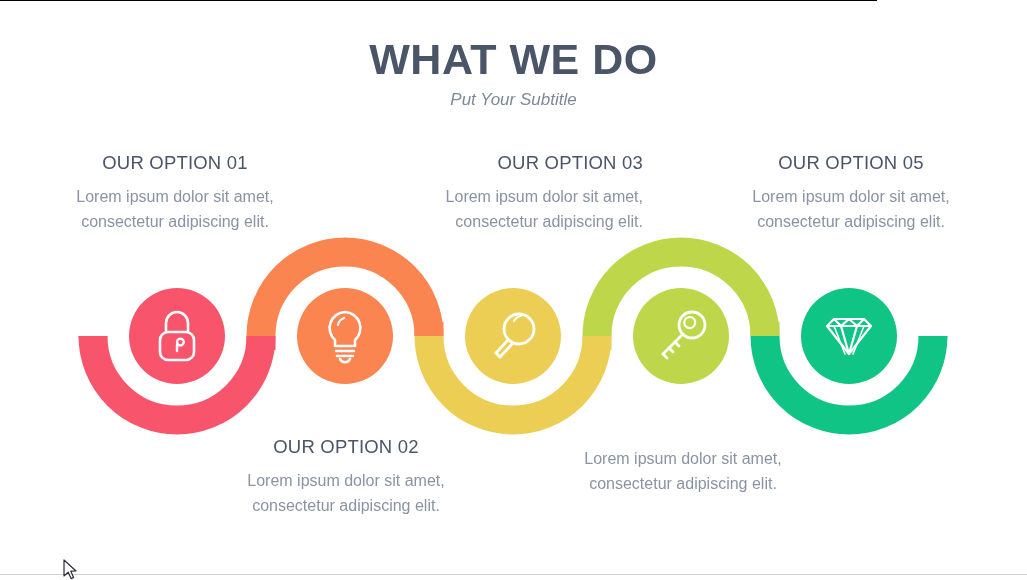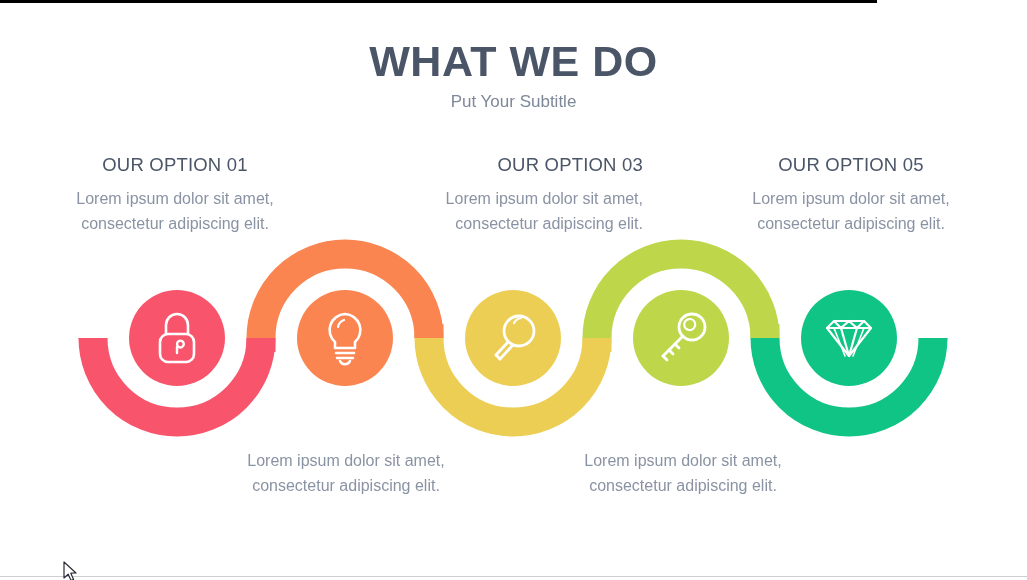--- a/index.html
+++ b/index.html
@@ -12,21 +12,21 @@
     height: 580px;
     font-family: "Liberation Sans", sans-serif;
     overflow: hidden;
   }
   #slide {
     position: relative;
     width: 877px;
     height: 580px;
     background: #ffffff;
     box-sizing: border-box;
-    border-top: 3px solid #000000;
+    border-top: 1px solid #000000;
   }
   .slide-edge-bottom {
     position: absolute;
     left: 0;
     top: 573px;
     width: 1027px;
     height: 1px;
     background: #cfcfcf;
   }
 
@@ -45,20 +45,21 @@
     color: #4a5568;
     line-height: 1.05;
     margin: 0;
   }
   #subtitle {
     font-size: 17px;
     font-weight: normal;
     color: #7d8899;
     margin: 9px 0 0 0;
     line-height: 1.1;
+    font-style: italic;
   }
 
   
   .option-block {
     position: absolute;
     width: 260px;
     text-align: center;
   }
   .option-title {
     font-size: 18.5px;
@@ -216,20 +217,21 @@
 
   <div class="option-block" id="opt1">
     <div class="option-title">OUR OPTION 01</div>
     <div class="option-desc">
       <span>Lorem ipsum dolor sit amet,</span><br>
       <span>consectetur adipiscing elit.</span>
     </div>
   </div>
 
   <div class="option-block" id="opt2">
+    <div class="option-title">OUR OPTION 02</div>
     <div class="option-desc">
       <span>Lorem ipsum dolor sit amet,</span><br>
       <span>consectetur adipiscing elit.</span>
     </div>
   </div>
 
   <div class="option-block" id="opt3">
     <div class="option-title">OUR OPTION 03</div>
     <div class="option-desc">
       <span>Lorem ipsum dolor sit amet,</span><br>

